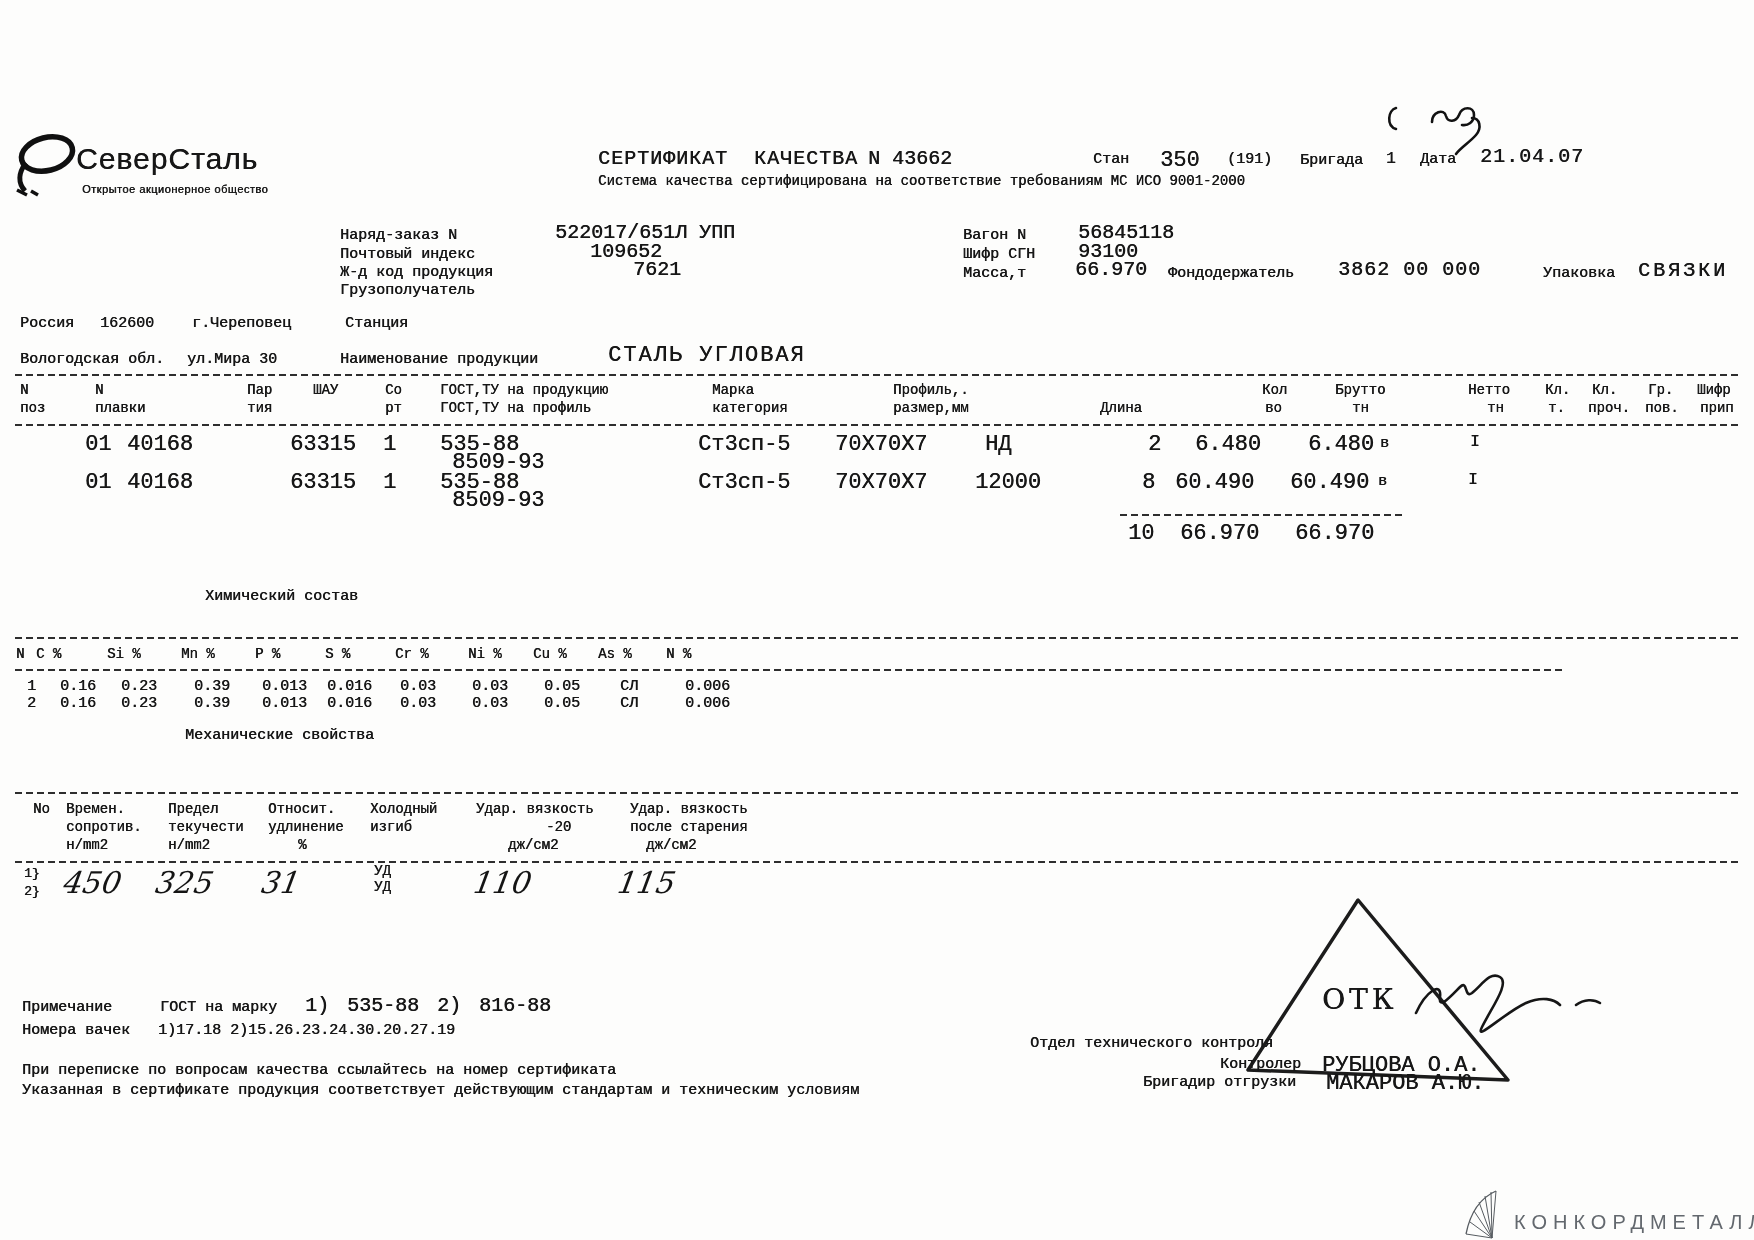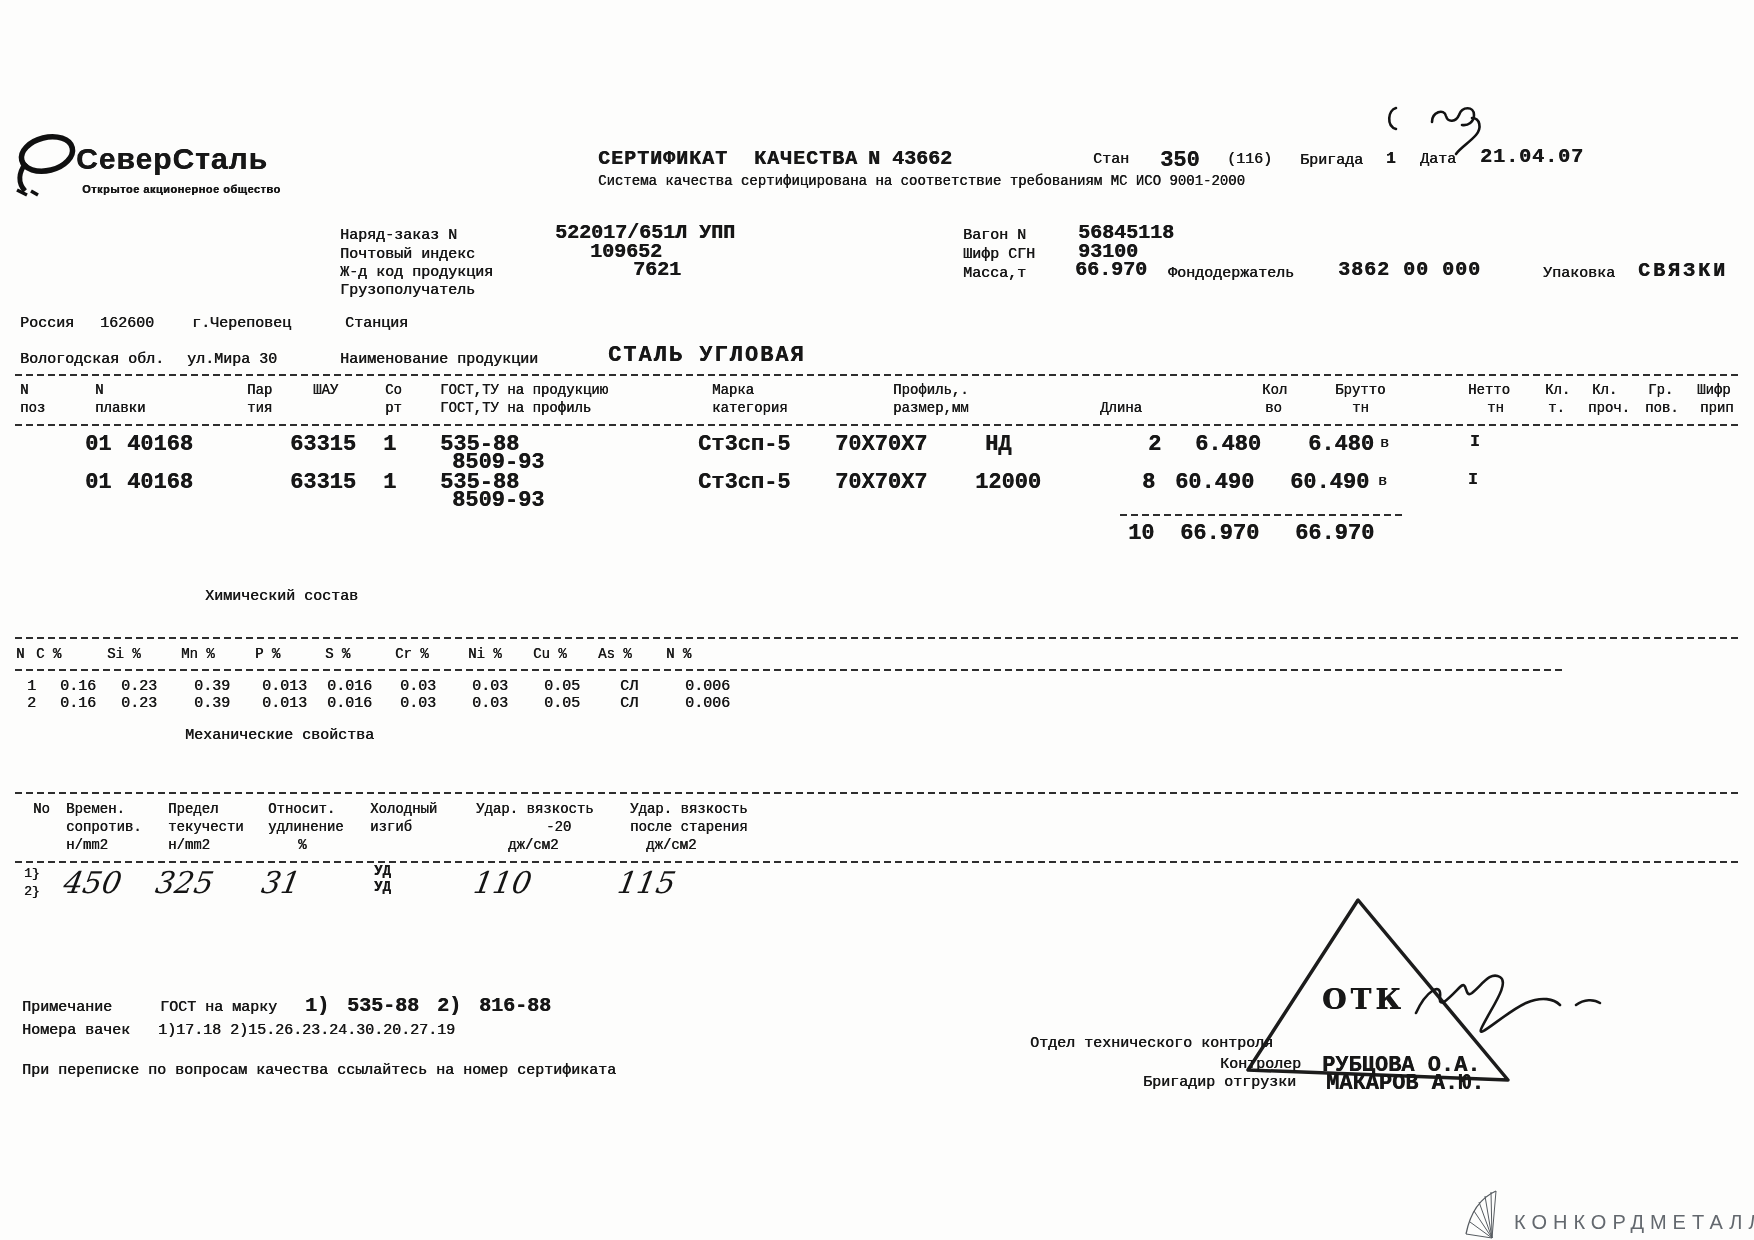--- a/index.html
+++ b/index.html
@@ -1,19 +1,19 @@
 <!DOCTYPE html>
 <html><head>
 <meta charset="utf-8">
 <style>
   html,body{margin:0;padding:0;background:#e8e8e8}
   .page{position:relative;width:1754px;height:1240px;background:#fdfdfc;overflow:hidden;
         font-family:"Liberation Mono",monospace;color:#171717}
   .t{position:absolute;white-space:pre;line-height:1.05;text-shadow:0.4px 0 0 currentColor}
-  .b{font-weight:700}
+  .b{font-weight:400}
   .sans{font-family:"Liberation Sans",sans-serif}
   .serif{font-family:"DejaVu Serif",serif}
   .hw{position:absolute;white-space:pre;font-family:"DejaVu Serif",serif;font-style:italic;
       transform:skewX(-10deg);color:#141414;line-height:1}
   .dash{position:absolute;height:2px;background:repeating-linear-gradient(90deg,#2e2e2e 0 7px,transparent 7px 11px)}
   .f11{font-size:11px}.f13{font-size:13px}.f14{font-size:14px}.f15{font-size:15px}
   .f16{font-size:16px}.f17{font-size:22px}.f18{font-size:22px}
   .f20{font-size:20px}.f22{font-size:22px}.f28{font-size:28px}.f30{font-size:30px}
   .brand{color:#63686e;letter-spacing:6px;text-shadow:none}
   svg{position:absolute;overflow:visible}
@@ -36,21 +36,21 @@
     <path d="M12,30 C4,40 4,50 11,58" fill="none" stroke="#101010" stroke-width="5"></path>
     <path d="M3,57 L13,62 M17,58 L24,62" stroke="#101010" stroke-width="3.5"></path>
   </svg>
   <span class="t sans b f30" style="left:76px;top:143px;letter-spacing:1px">СеверСталь</span>
   <span class="t sans b f11" style="left:82px;top:184px;letter-spacing:0.5px">Открытое акционерное общество</span>
 
   <span class="t b f20" style="left:598px;top:148px;letter-spacing:1px">СЕРТИФИКАТ  КАЧЕСТВА</span>
   <span class="t b f20" style="left:868px;top:148px">N 43662</span>
   <span class="t f15" style="left:1093px;top:152px">Стан</span>
   <span class="t b f18" style="left:1160px;top:149px">350</span>
-  <span class="t f15" style="left:1227px;top:152px">(116)</span>
+  <span class="t f15" style="left:1227px;top:152px">(191)</span>
   <span class="t f15" style="left:1300px;top:153px">Бригада</span>
   <span class="t b f16" style="left:1386px;top:151px">1</span>
   <span class="t f15" style="left:1420px;top:152px">Дата</span>
   <span class="t b f20" style="left:1480px;top:146px;letter-spacing:1px">21.04.07</span>
   <span class="t f14" style="left:598px;top:174px">Система качества сертифицирована на соответствие требованиям МС ИСО 9001-2000</span>
 
   <span class="t f15" style="left:340px;top:228px">Наряд-заказ N</span>
   <span class="t b f20" style="left:555px;top:222px">522017/651Л УПП</span>
   <span class="t f15" style="left:340px;top:247px">Почтовый индекс</span>
   <span class="t b f20" style="left:590px;top:241px">109652</span>
@@ -222,20 +222,21 @@
   <span class="t b f14" style="left:374px;top:880px">УД</span>
   <span class="hw f30" style="left:474px;top:868px">110</span>
   <span class="hw f30" style="left:618px;top:868px">115</span>
 
   <span class="t f15" style="left:22px;top:1000px">Примечание</span>
   <span class="t f15" style="left:160px;top:1000px">ГОСТ на марку</span>
   <span class="t b f20" style="left:305px;top:995px;word-spacing:6px">1) 535-88 2) 816-88</span>
   <span class="t f15" style="left:22px;top:1023px">Номера вачек</span>
   <span class="t f15" style="left:158px;top:1023px">1)17.18 2)15.26.23.24.30.20.27.19</span>
   <span class="t f15" style="left:22px;top:1063px">При переписке по вопросам качества ссылайтесь на номер сертификата</span>
+  <span class="t f15" style="left:22px;top:1083px">Указанная в сертификате продукция соответствует действующим стандартам и техническим условиям</span>
 
   <svg style="left:1240px;top:890px" width="275" height="200" viewBox="0 0 275 200">
     <polygon points="118,10 8,180 268,190" fill="none" stroke="#1c1c1c" stroke-width="3.5" stroke-linejoin="round"></polygon>
   </svg>
   <span class="t serif b f28" style="left:1322px;top:985px;letter-spacing:4px">ОТК</span>
 
   <svg style="left:1408px;top:955px" width="200" height="110" viewBox="0 0 200 110">
     <g fill="none" stroke="#161616" stroke-width="2.6" stroke-linecap="round">
       <path d="M8,58 C18,36 34,26 32,42 C30,56 44,40 52,32 C60,24 56,44 64,38 C74,30 82,16 92,22 C102,28 84,52 74,72 C66,88 96,58 118,48 C134,41 146,44 152,50"></path>
       <path d="M168,50 C176,44 186,44 192,48"></path>

